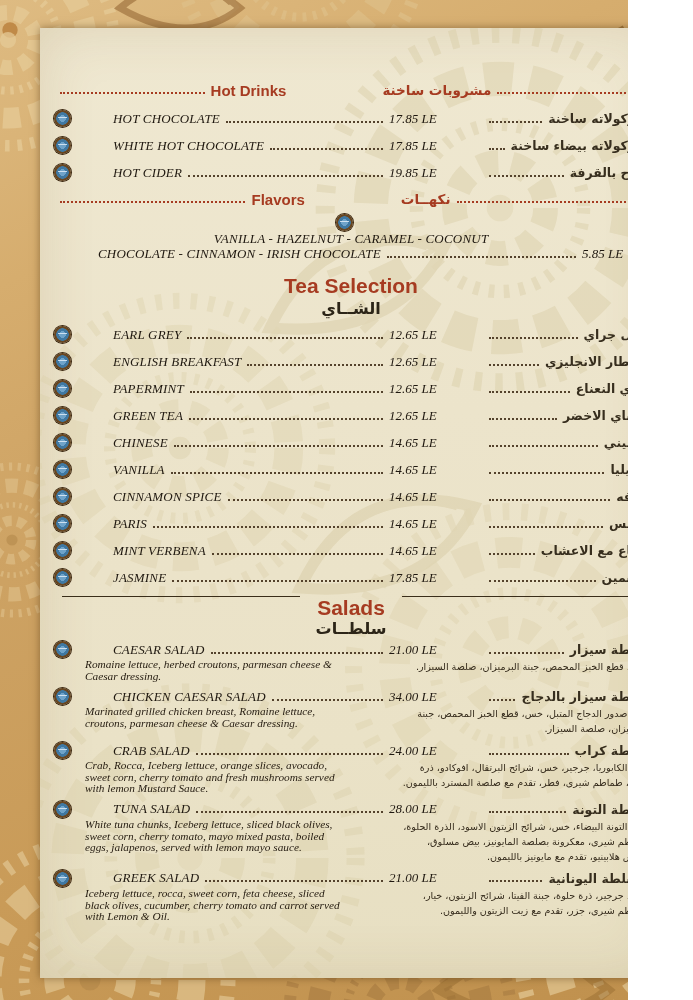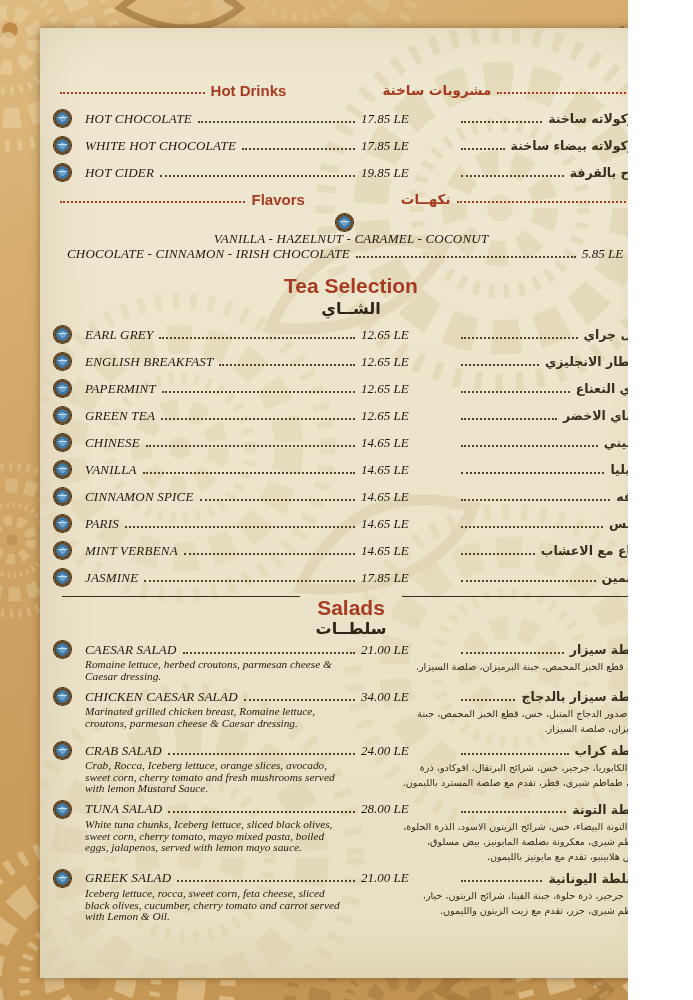--- a/index.html
+++ b/index.html
@@ -27,29 +27,29 @@
 
   
   .mi{display:flex;align-items:center;height:27px;}
   .bullet{
     flex:none;width:17px;height:17px;margin-right:14px;border-radius:50%;
     background:
       linear-gradient(180deg,rgba(230,240,250,.8) 0 1.5px,transparent 1.5px) no-repeat 50% 7px / 9px 2px,
       radial-gradient(circle at 50% 50%,#6fa3c9 0 3.5px,#3f78a2 3.5px 6px,#6e4a22 6.5px 9px);
     box-shadow:0 0 0 1px #3b2710, inset 0 0 2px rgba(0,0,0,.45);
   }
-  .en-wrap{flex:none;width:276px;display:flex;align-items:center;}
+  .en-wrap{flex:none;width:276px;display:flex;align-items:center;margin-left:28px;}
   .nm{font-style:italic;font-size:13px;letter-spacing:.2px;white-space:nowrap;color:#1f1810;}
   .price{flex:none;width:66px;font-style:italic;font-size:13px;color:#1f1810;white-space:nowrap;}
   .ar-wrap{flex:1 1 0;display:flex;align-items:center;margin-left:28px;}
   .arname{flex:none;font-family:"DejaVu Sans",sans-serif;font-weight:700;font-size:12.5px;color:#372e1e;white-space:nowrap;direction:rtl;}
 
   
   .flav-row1{display:flex;align-items:center;height:27px;margin-top:2px;flex-direction:column;}
-  .flav-row2{display:flex;align-items:center;height:26px;margin-left:13px;}
+  .flav-row2{display:flex;align-items:center;height:26px;margin-left:44px;}
   .flav-txt{font-style:italic;font-size:13px;letter-spacing:.2px;color:#1f1810;white-space:nowrap;}
 
   
   .center-head{text-align:center;margin-top:7px;}
   .t-en.big{font-size:21px;display:block;}
   .t-ar.big{display:block;font-size:16px;color:#2c2518;margin-top:1px;}
 
   .salads-head{display:flex;align-items:flex-start;margin-top:5px;height:22px;gap:9px;}
   .rule{flex:1 1 0;border-bottom:1.6px solid #3a2e1a;height:0;margin:0 8px;}
 

